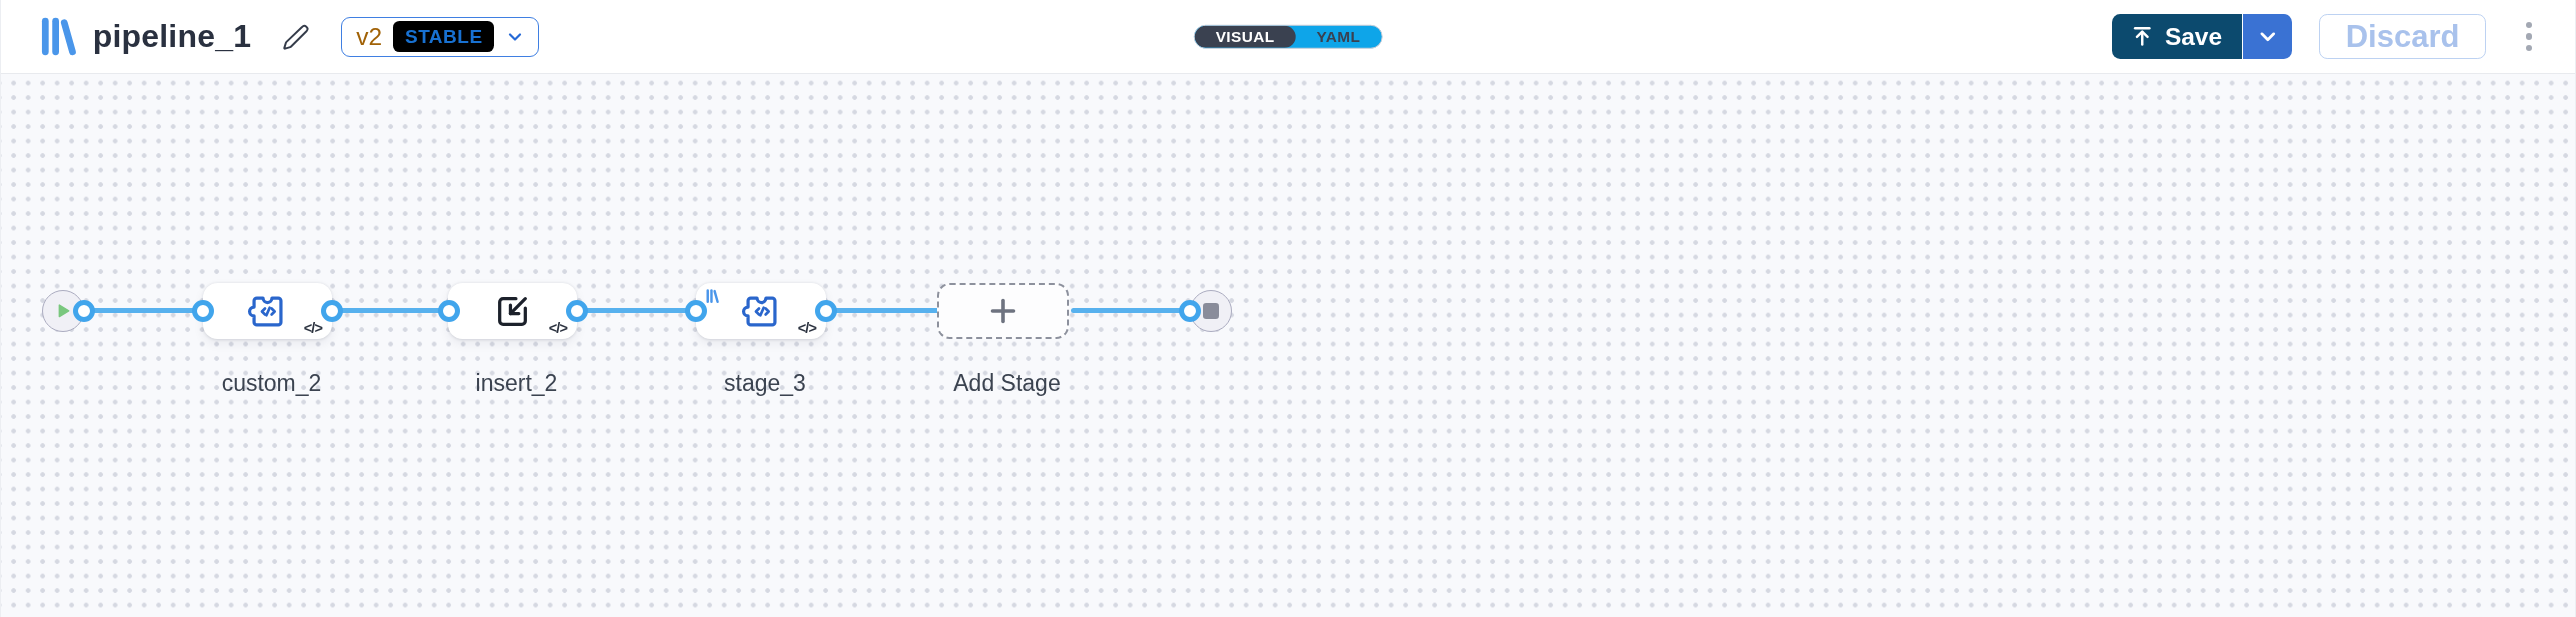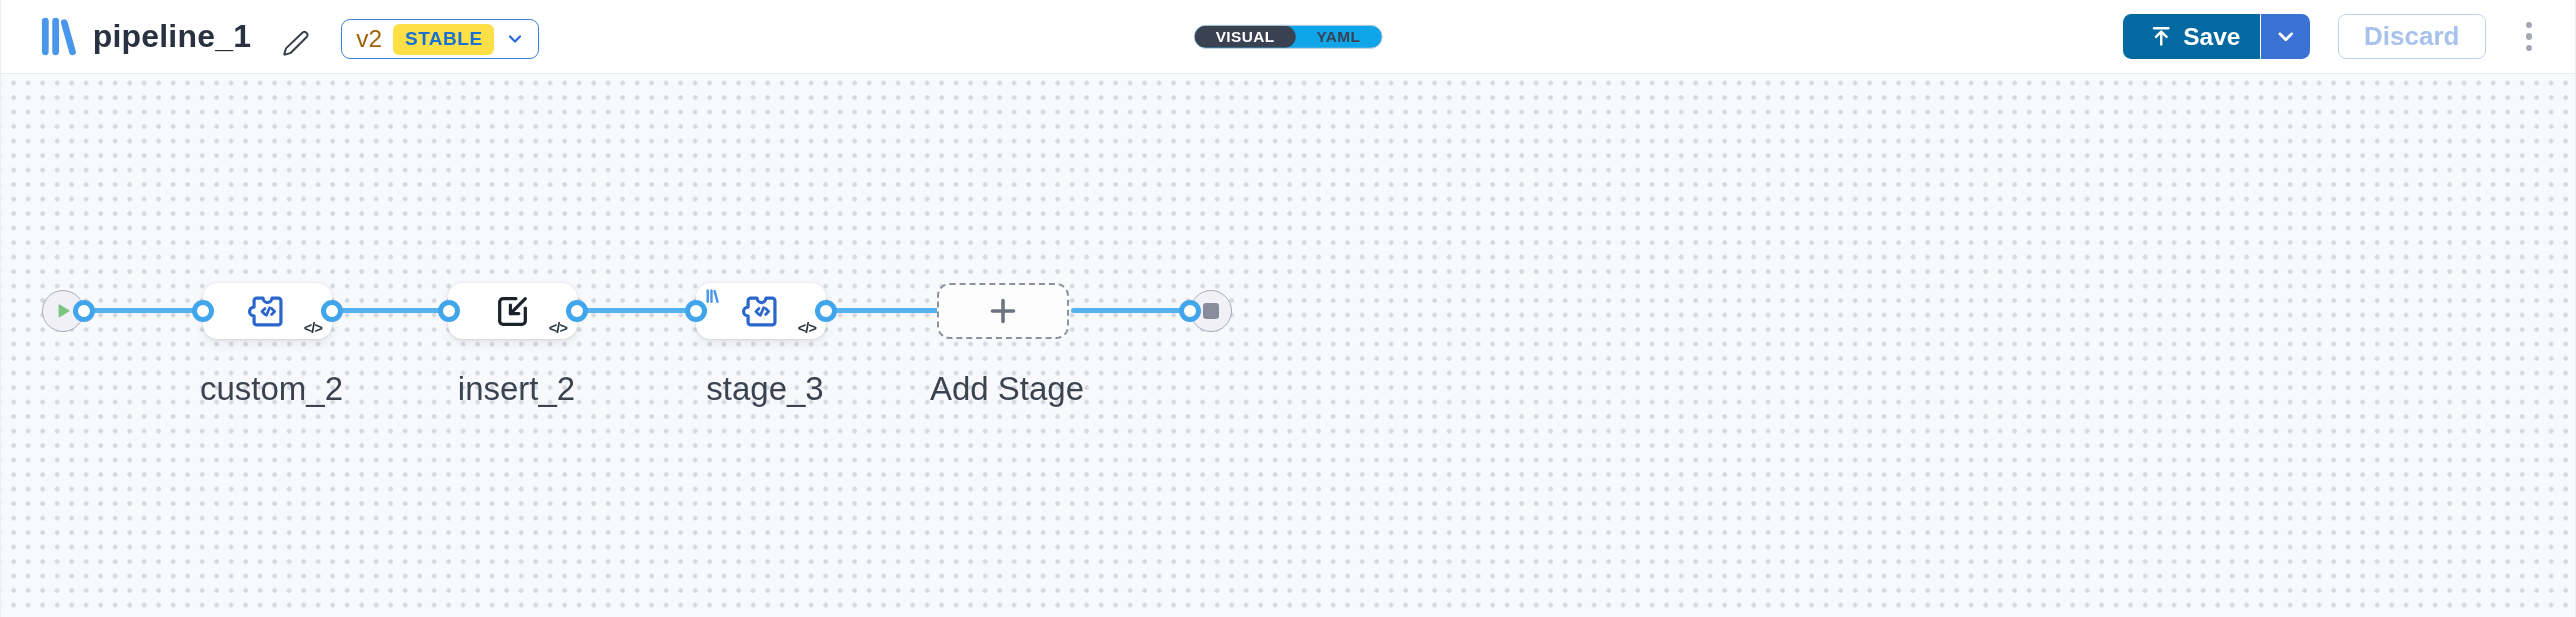--- a/index.html
+++ b/index.html
@@ -2,58 +2,58 @@
 <html style="font-size:14.5px"><head>
 <meta charset="utf-8">
 <style>
   * { margin:0; padding:0; box-sizing:border-box; }
   html,body { width:2576px; height:617px; }
   body { font-family:"Liberation Sans", sans-serif; background:#fff; overflow:hidden; }
   .page { position:relative; width:2576px; height:617px; border-left:1.8px solid #eceef2; border-right:1.8px solid #eceef2; display:flex; flex-direction:column; }
 
   
   header { height:74px; background:#ffffff; border-bottom:1.8px solid #e8eaee; display:flex; align-items:center; position:relative; padding:0 34px; flex:0 0 auto; }
-  .h-left { display:flex; align-items:flex-end; gap:29px; }
+  .h-left { display:flex; align-items:center; gap:29px; }
   .brand { display:flex; align-items:center; gap:12.7px; }
   .logo-svg { width:45px; height:45px; display:block; }
   .page-title { font-size:32px; font-weight:700; color:#2a3140; letter-spacing:0.2px; }
   .edit-btn { background:none; border:none; cursor:pointer; display:flex; align-items:center; padding:1.8px; }
   .version-pill { display:flex; align-items:center; gap:11px; height:40px; padding:0 12.7px 0 14.5px; background:#fff; border:1.8px solid #3f7fe2; border-radius:9px; cursor:pointer; }
   .version-label { font-size:24.5px; color:#a16207; font-weight:400; }
-  .status-badge { background:#fde047; color:#1871d2; font-size:19px; font-weight:700; letter-spacing:0.5px; padding:4.5px 11.8px; border-radius:6.4px; }
+  .status-badge { background:#000000; color:#1871d2; font-size:19px; font-weight:700; letter-spacing:0.5px; padding:4.5px 11.8px; border-radius:6.4px; }
 
   
   .view-toggle { position:absolute; left:50%; top:50%; transform:translate(-50%,-50%); display:flex; align-items:stretch; height:24.5px; border:1.4px solid #c9cdd7; border-radius:12.7px; background:#0ea5e9; overflow:hidden; }
   .seg { border:none; background:transparent; font-family:inherit; font-size:15.4px; font-weight:700; letter-spacing:0.4px; color:#3a4150; padding:0 21px; cursor:pointer; display:flex; align-items:center; }
   .seg.active { background:#3a4150; color:#ffffff; border-radius:12.7px; }
 
   .h-right { margin-left:auto; display:flex; align-items:center; gap:14.5px; }
   .save-split { display:flex; height:45px; border-radius:8.2px; overflow:hidden; }
-  .save-main { display:flex; align-items:center; gap:10px; background:#0369a1; color:#fff; border:none; font-family:inherit; font-size:24.5px; font-weight:700; padding:0 20px 0 26px; cursor:pointer; }
+  .save-main { display:flex; align-items:center; gap:10px; background:#0c4a6e; color:#fff; border:none; font-family:inherit; font-size:24.5px; font-weight:700; padding:0 20px 0 18px; cursor:pointer; }
   .save-caret { width:50px; background:#3a72d3; border:none; border-left:1.8px solid #ffffff; display:flex; align-items:center; justify-content:center; cursor:pointer; }
-  .discard-btn { height:45px; padding:0 25.4px; background:#fff; border:1.8px solid #bdd2f2; border-radius:8.2px; color:#a9c2ec; font-family:inherit; font-size:26px; font-weight:700; cursor:pointer; margin-left:12.7px; }
+  .discard-btn { height:45px; padding:0 25.4px; background:#fff; border:1.8px solid #bdd2f2; border-radius:8.2px; color:#a9c2ec; font-family:inherit; font-size:31px; font-weight:700; cursor:pointer; margin-left:12.7px; }
   .kebab-btn { background:none; border:none; cursor:pointer; display:flex; flex-direction:column; align-items:center; gap:5.4px; padding:7.3px 9px; margin-left:16.3px; }
   .kebab-btn i { width:6.4px; height:6.4px; border-radius:50%; background:#a3a8b3; display:block; }
 
   
   .canvas { position:relative; flex:1; background-color:#f8f9fc;
     background-image:radial-gradient(circle, #d5d8e1 2px, transparent 2.5px);
     background-size:14.5px 14.5px; background-position:5.4px 1.8px; }
 
   .edge { position:absolute; top:234px; height:5.4px; background:#57b1ee; border-radius:2.7px; }
   .port { position:absolute; top:226px; width:22px; height:22px; border-radius:50%; background:#fff; border:5.4px solid #41a5ec; z-index:5; cursor:crosshair; }
 
   .round-node { position:absolute; top:216px; width:42px; height:42px; border-radius:50%; background:#f0f0f6; border:1.4px solid #abacc0; display:flex; align-items:center; justify-content:center; z-index:2; cursor:pointer; }
   .stop-square { width:15.4px; height:15.4px; border-radius:3.2px; background:#898c9a; }
 
   .stage-wrap { position:absolute; top:209px; display:flex; flex-direction:column; align-items:center; z-index:3; }
   .stage-card { position:relative; width:100%; height:56px; background:#ffffff; border-radius:14.5px; box-shadow:0 0.9px 2.7px rgba(25,35,60,.12), 0 4.5px 11px rgba(25,35,60,.07); display:flex; align-items:center; justify-content:center; cursor:pointer; }
   .corner-badge { position:absolute; right:10px; bottom:2.7px; font-size:14.5px; font-weight:700; color:#2c3340; letter-spacing:-0.9px; }
   .mini-logo { position:absolute; left:8.2px; top:4.5px; width:16.3px; height:16.3px; }
-  .stage-label { margin-top:31px; font-size:33px; color:#3b4350; white-space:nowrap;margin-left:8px; }
+  .stage-label { margin-top:31px; font-size:23px; color:#3b4350; white-space:nowrap;margin-left:8px; }
 
   .add-card { position:relative; width:100%; height:56px; background:#fdfdfe; border:2.7px dashed #8d919d; border-radius:12.7px; display:flex; align-items:center; justify-content:center; cursor:pointer; }
 </style>
 </head>
 <body>
 
 <div class="page">
 
   <header>
     <div class="h-left">

